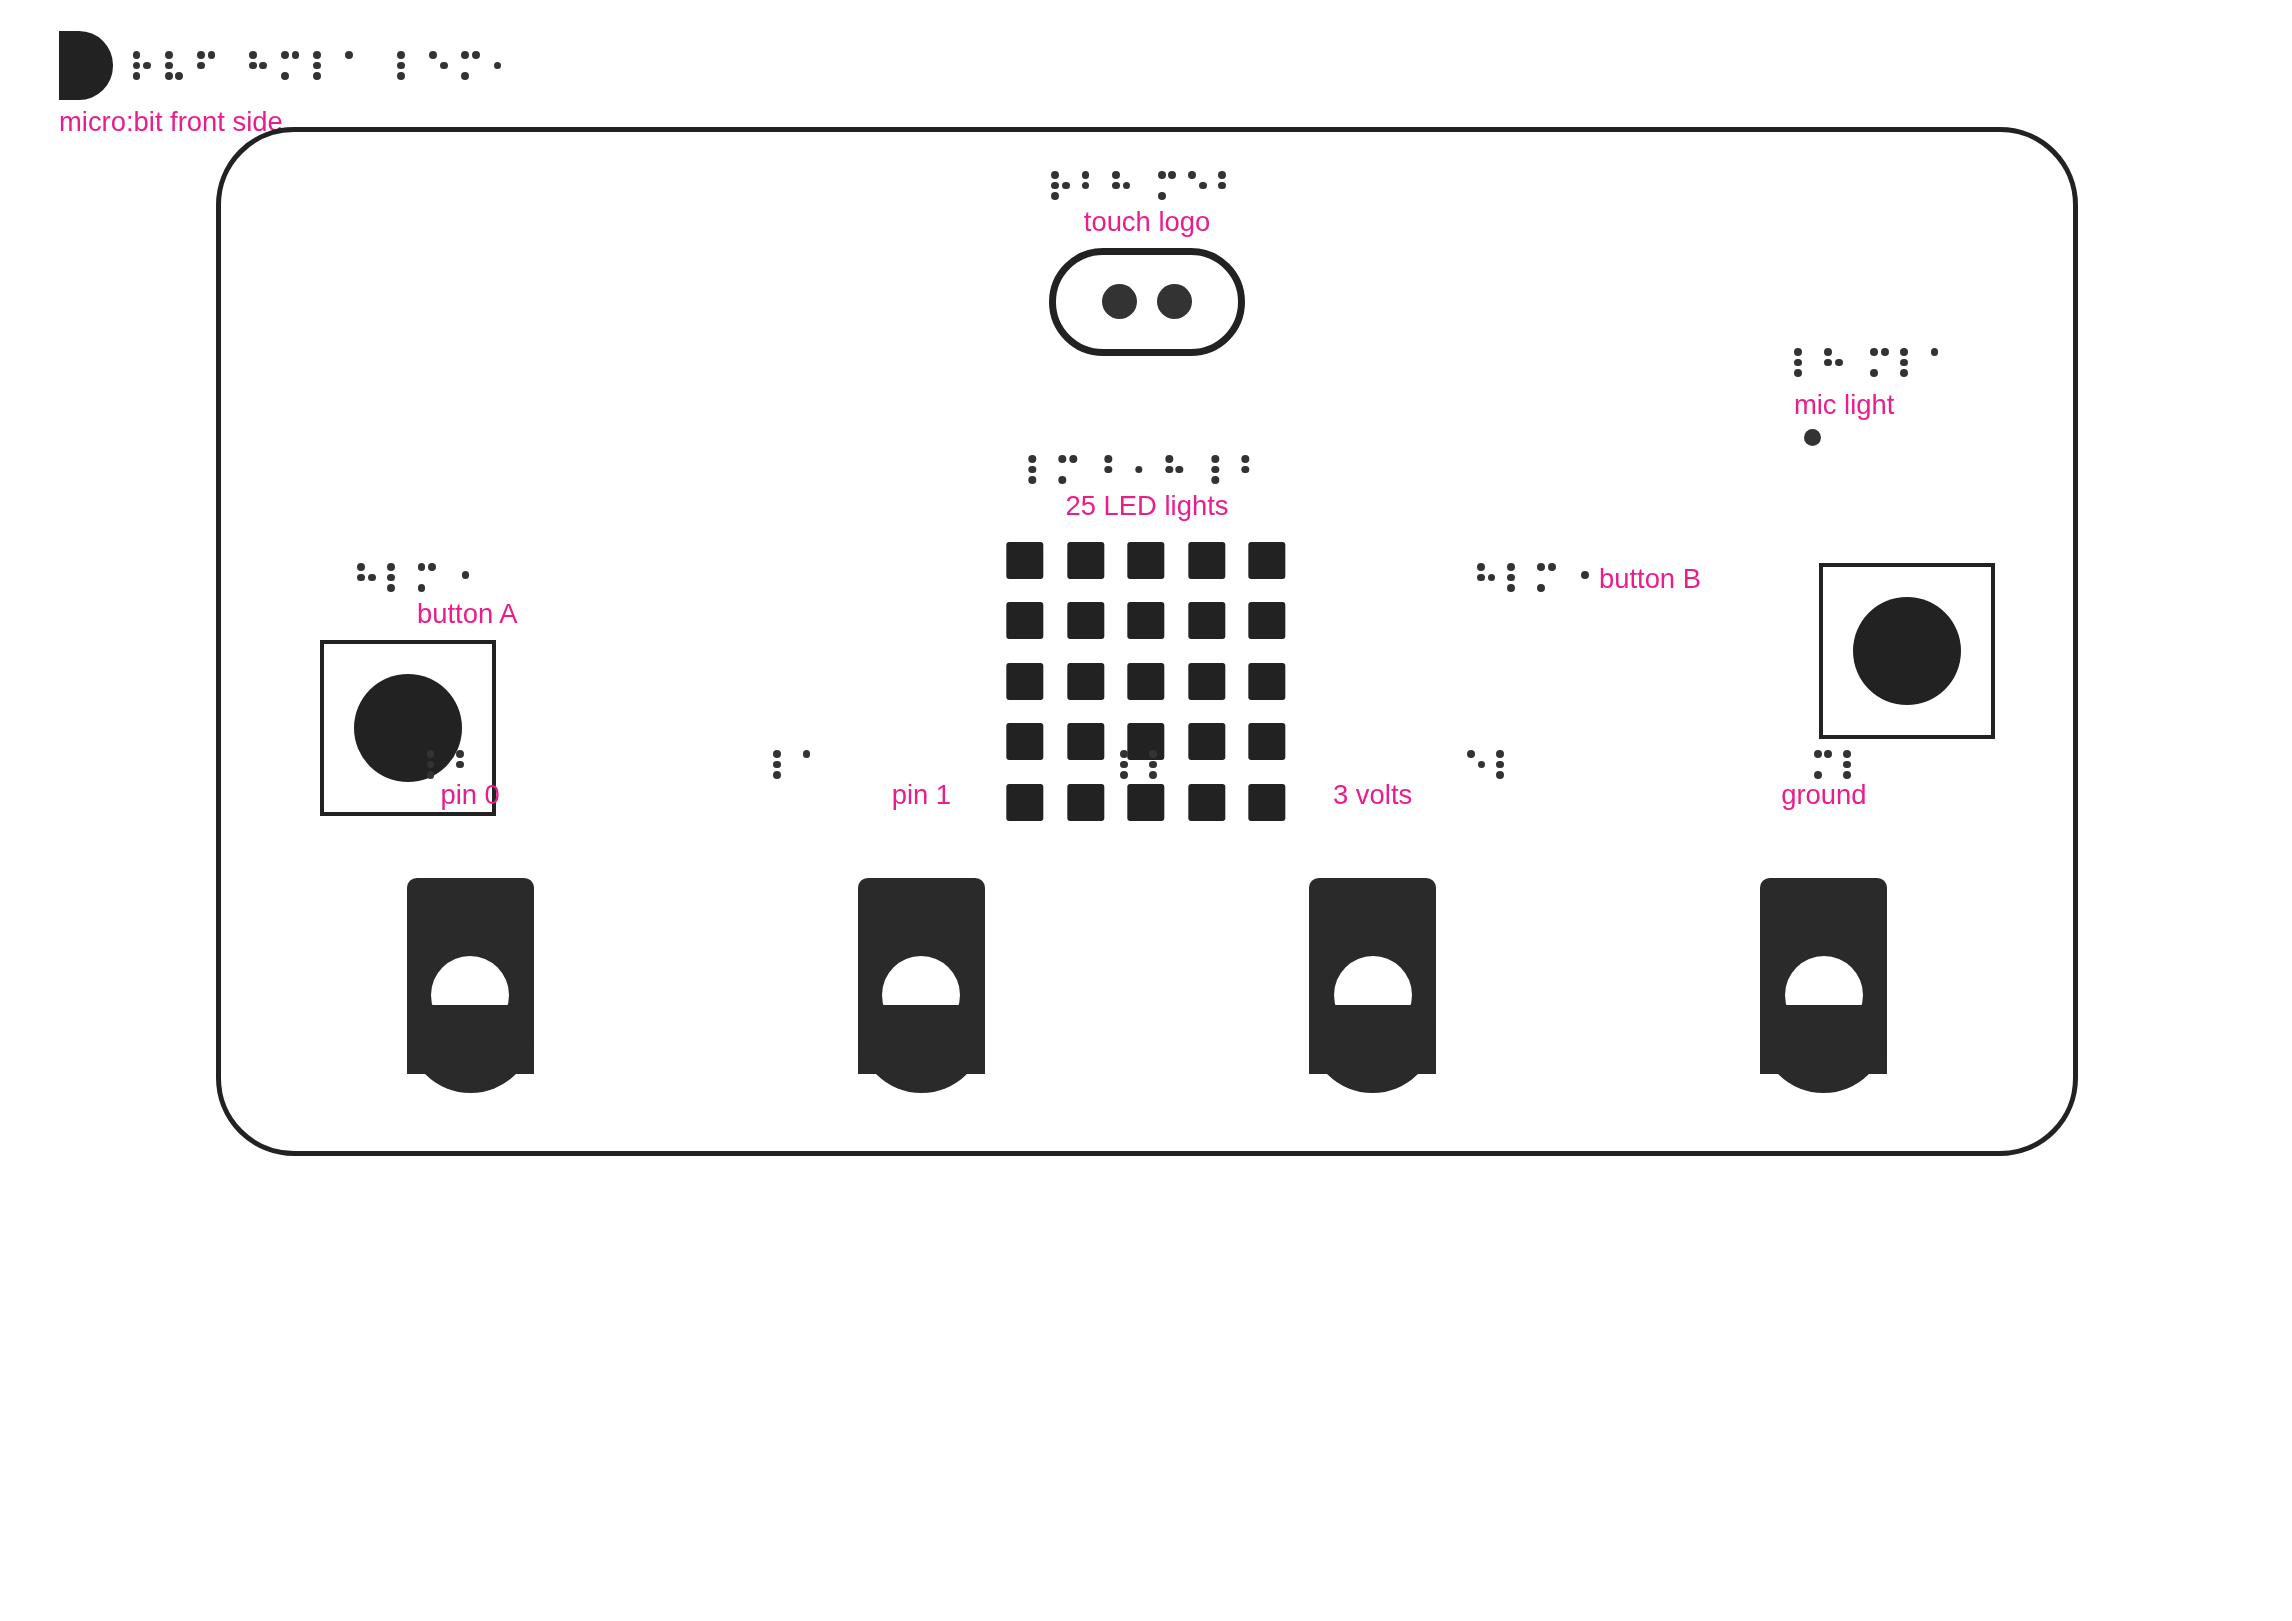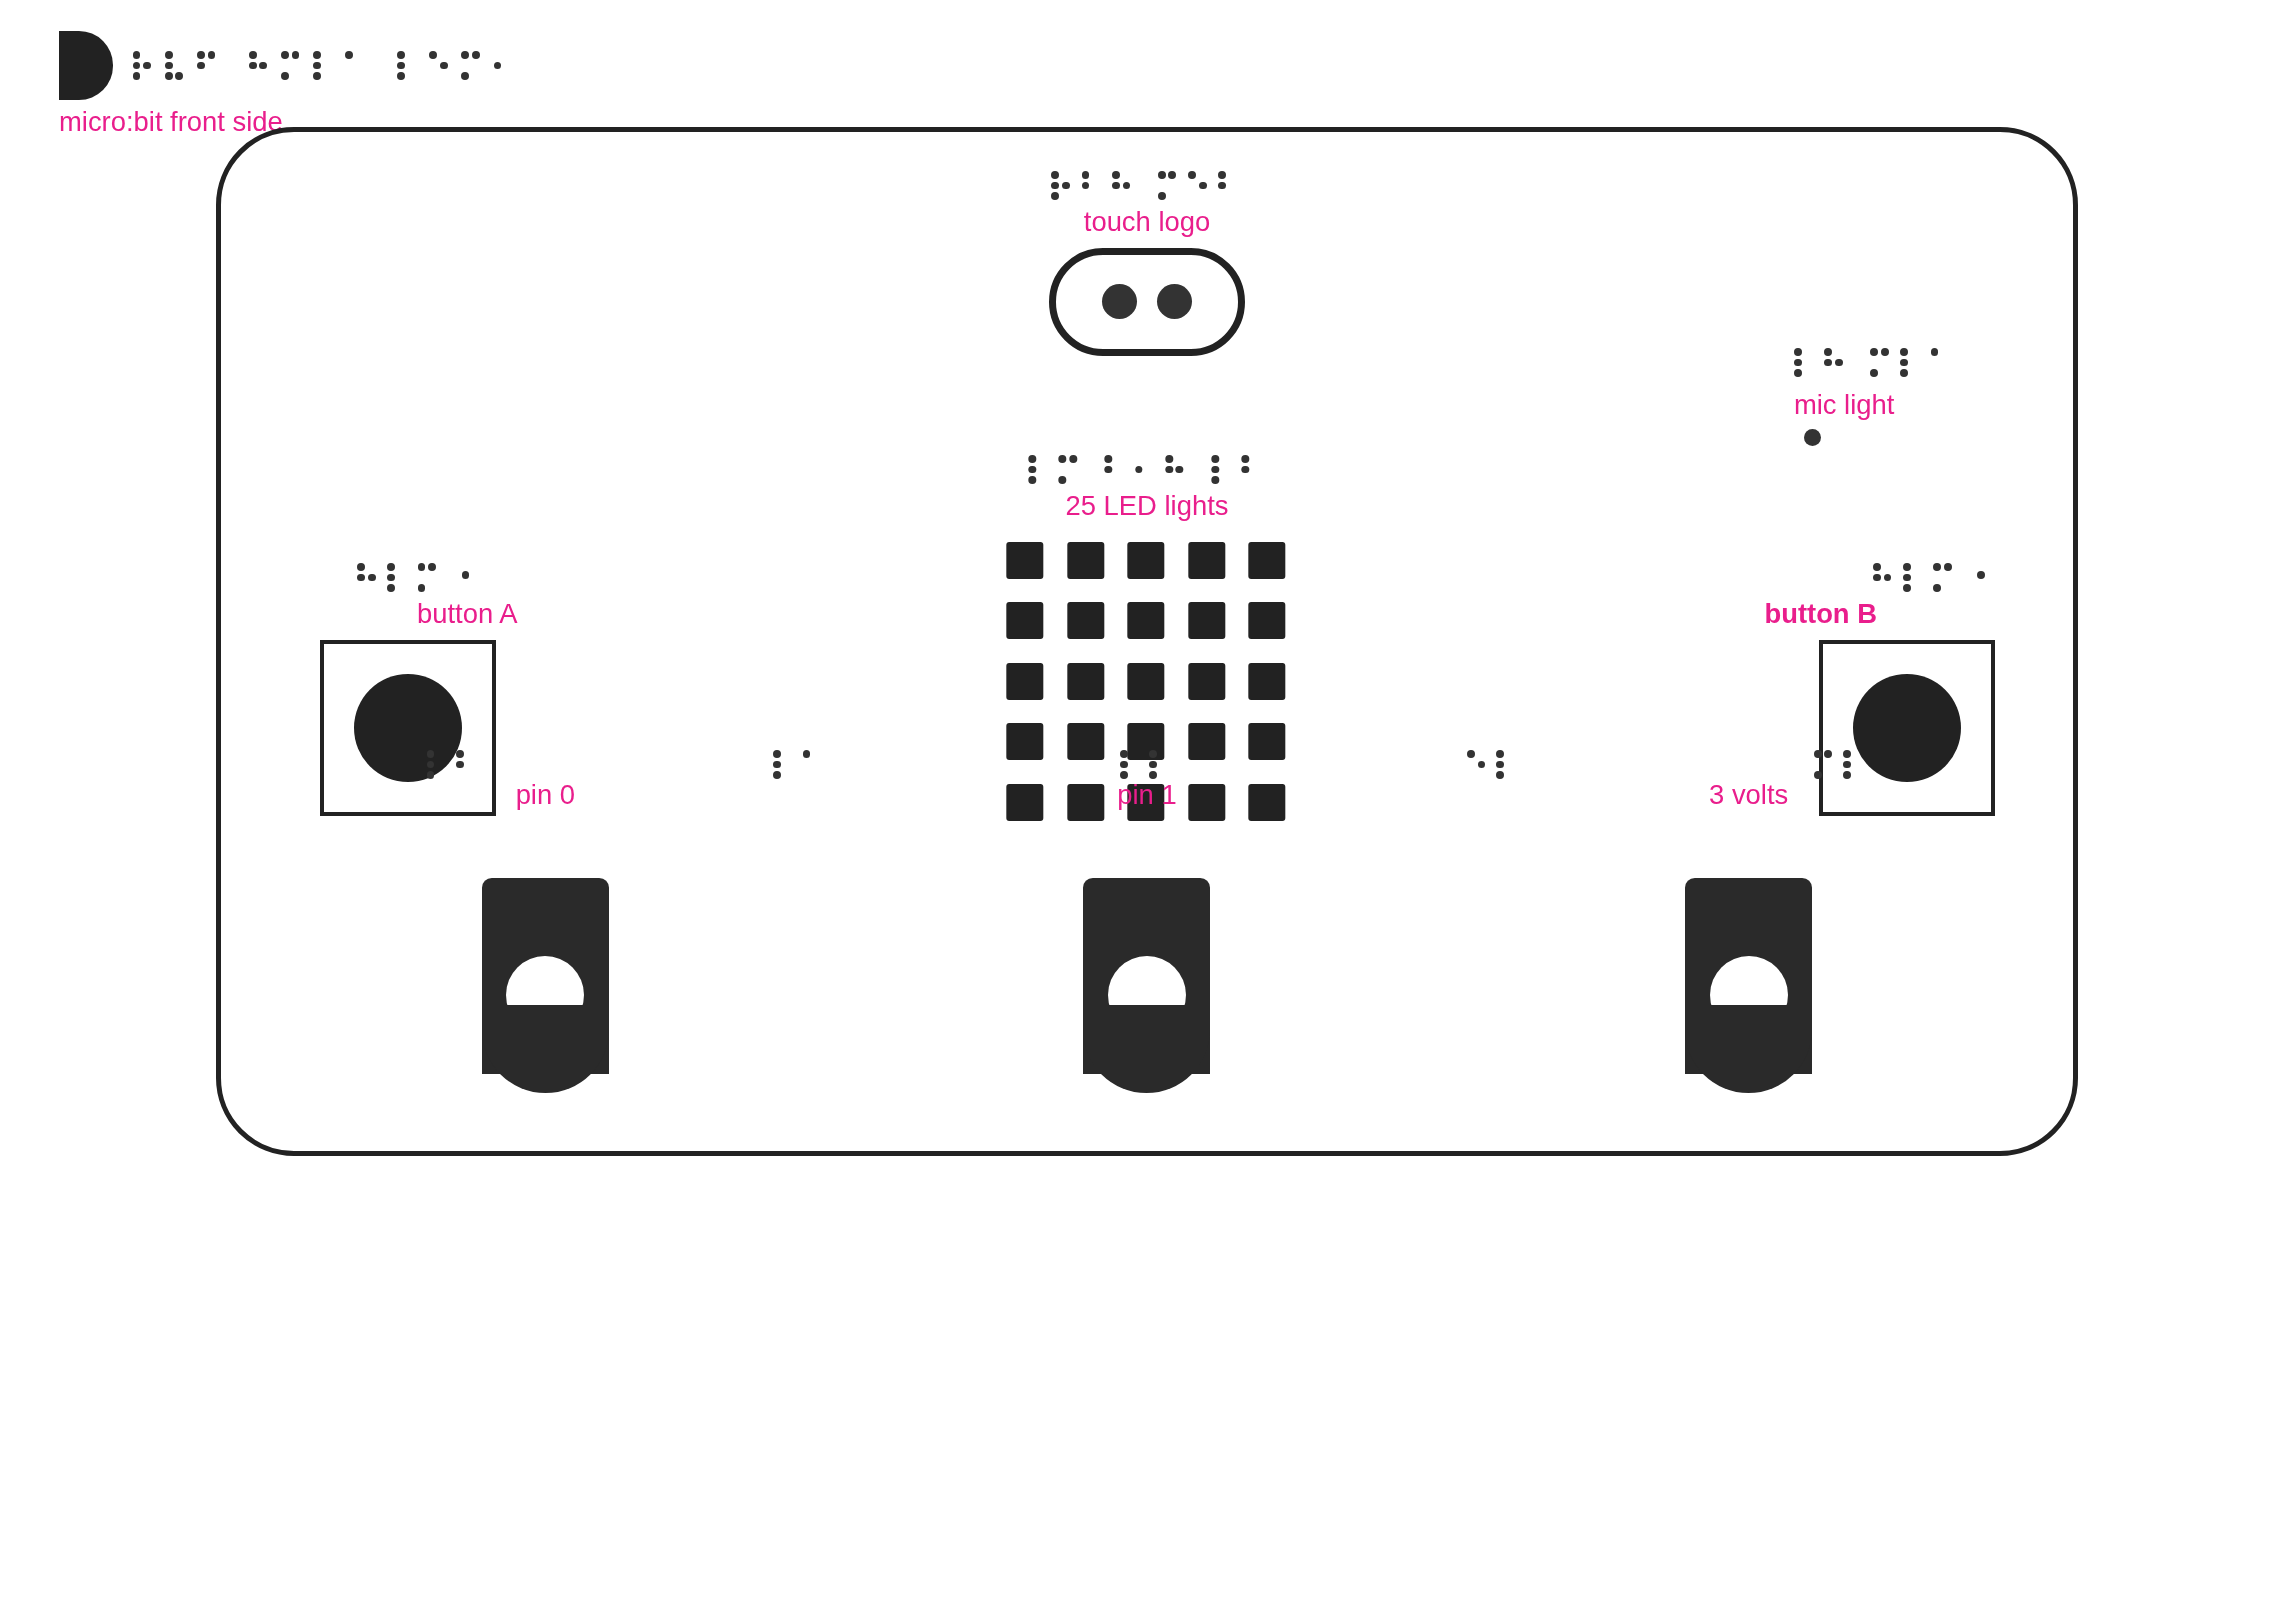--- a/index.html
+++ b/index.html
@@ -160,23 +160,22 @@
       background: #222;
       border-radius: 50%;
     }
 
     
     .button-b-section {
       position: absolute;
       top: 431px;
       right: 78px;
       display: flex;
-      flex-direction: column;
-      align-items: flex-end;
-      font-weight: bold;
+      flex-direction: row;
+      align-items: flex-start;
     }
     .button-b-label {
       color: #e91e8c;
       font-size: 27.4px;
       margin-bottom: 9.8px;
       margin-right: 118px;
     }
 
     
     .pins-section {
@@ -746,17 +745,26 @@
     <div class="pin-item">
       <div class="pin-label">3 volts</div>
       <div class="pin-connector">
         <div class="pin-tab">
           <div class="pin-hole"></div>
         </div>
         <div class="pin-bottom-curve"></div>
       </div>
     </div>
 
+    <div class="pin-item">
+      <div class="pin-label">ground</div>
+      <div class="pin-connector">
+        <div class="pin-tab">
+          <div class="pin-hole"></div>
+        </div>
+        <div class="pin-bottom-curve"></div>
+      </div>
+    </div>
 
   </div>
 
 </div>
 
 
 </body></html>

